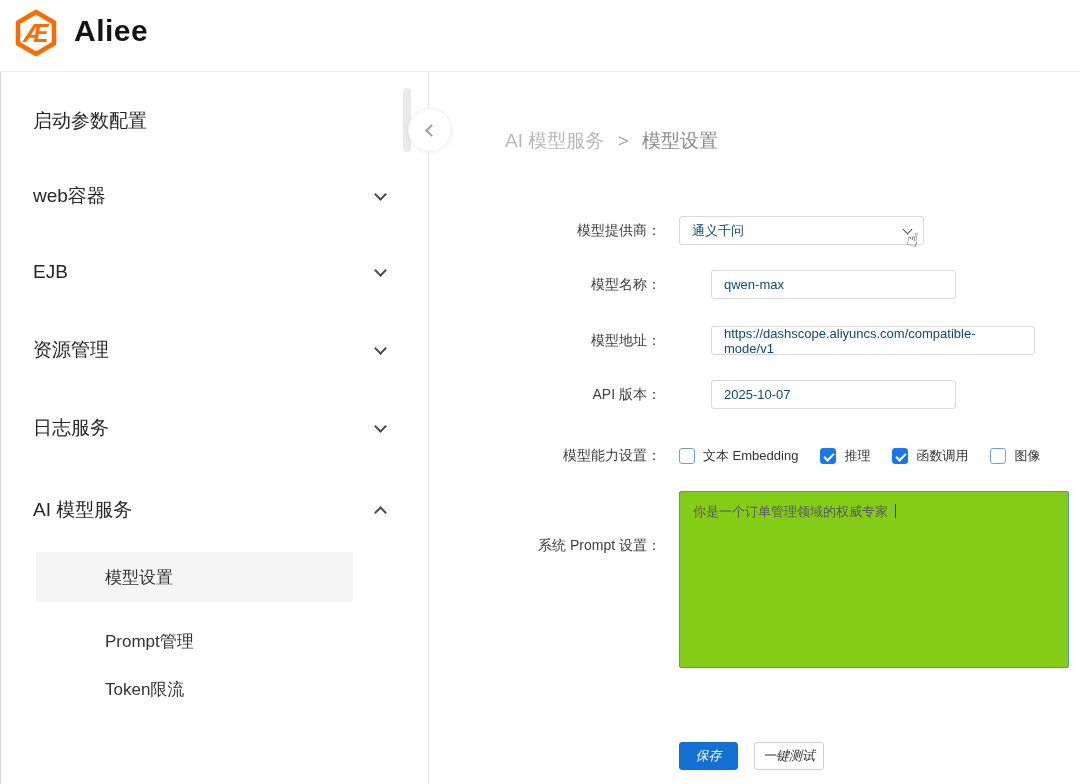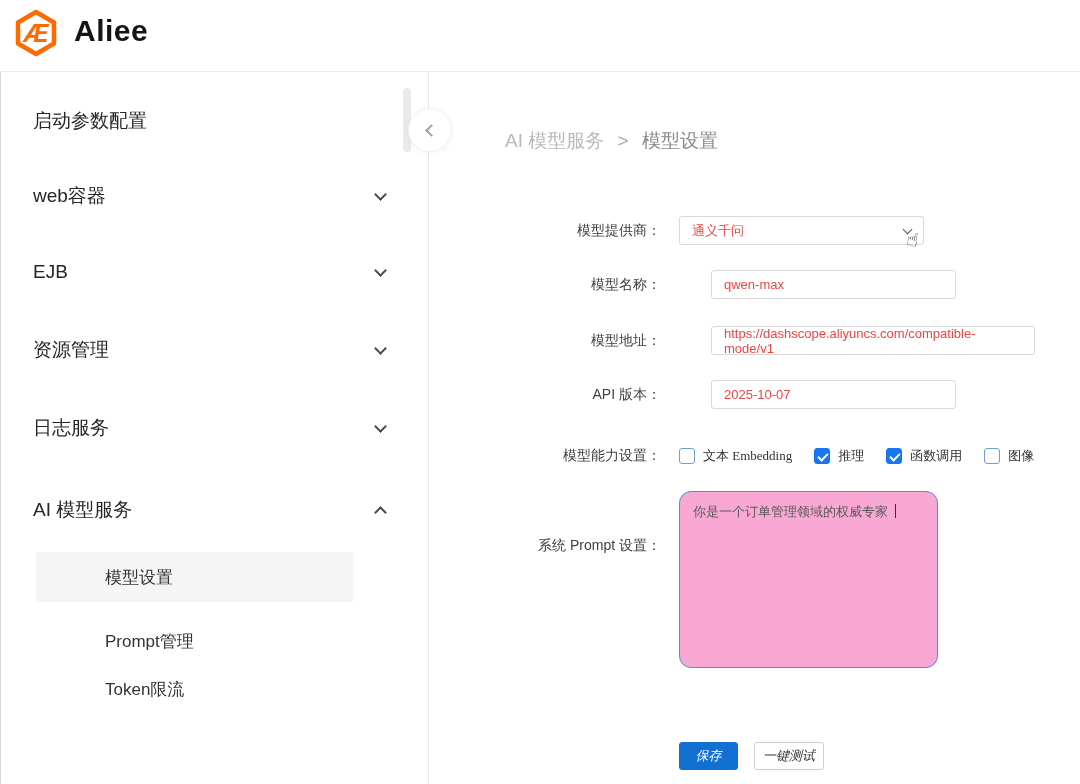--- a/index.html
+++ b/index.html
@@ -28,36 +28,36 @@
 
   
   .main { position:absolute; left:430px; top:72px; width:650px; height:712px; background:#fff; }
   .breadcrumb { position:absolute; left:75px; top:56px; font-size:19px; }
   .crumb-parent { color:#b9b9b9; }
   .crumb-sep { color:#a6a6a6; padding:0 8px; }
   .crumb-current { color:#8a8a8a; }
 
   .form-row { position:absolute; left:0; display:flex; align-items:center; }
   .f-label { flex:0 0 231px; text-align:right; font-size:14px; color:#404040; margin-right:18px; white-space:nowrap; }
-  .ctl { border:1px solid #d9d9d9; border-radius:3px; background:#fff; font-size:13px; color:#ef4444; display:flex; align-items:center; padding:0 12px; }
+  .ctl { border:1px solid #d9d9d9; border-radius:3px; background:#fff; font-size:13px; color:#0c4a6e; display:flex; align-items:center; padding:0 12px; }
   .select-box { width:245px; height:29px; justify-content:space-between; cursor:pointer; }
   .select-caret { width:7px; height:7px; border-right:1.7px solid #555; border-bottom:1.7px solid #555; transform:rotate(45deg); margin-top:-3px; }
   .input-box { height:29px; cursor:text;margin-left:32px; }
   .w-std { width:245px; } .w-url { width:324px; }
   .hand-cursor { position:absolute; left:477px; top:156px; font-size:19px; color:#1a1a1a; z-index:6; transform:rotate(10deg); font-family:"DejaVu Sans",sans-serif; }
 
   .cap-group { display:flex; align-items:center; margin-right:22px; cursor:pointer; }
   .cbx { position:relative; width:16px; height:16px; border:1.5px solid #6f9fd8; border-radius:3px; background:#fff; margin-right:8px; }
   .cbx.checked { background:#1677f0; border-color:#1677f0; }
   .cbx.checked::after { content:""; position:absolute; left:4.5px; top:1.5px; width:4px; height:8px; border-right:2px solid #fff; border-bottom:2px solid #fff; transform:rotate(45deg); }
-  .cap-label { font-size:13px; color:#333;font-family:Liberation Serif, serif; }
+  .cap-label { font-size:13px; color:#333; }
 
   .prompt-row { align-items:flex-start; }
   .prompt-row .f-label { padding-top:46px; }
-  .textarea-box { width:259px; height:177px; border:1px solid #4c8fe2; border-radius:12px; background:#f9a8d4; padding:11px 13px; font-size:13px; color:#595959; line-height:18px; cursor:text; }
+  .textarea-box { width:390px; height:177px; border:1px solid #4c8fe2; border-radius:2px; background:#84cc16; padding:11px 13px; font-size:13px; color:#595959; line-height:18px; cursor:text; }
   .caret { display:inline-block; width:1px; height:14px; background:#333; margin-left:7px; vertical-align:-2px; }
 
   .btn-row { position:absolute; left:249px; top:670px; display:flex;font-style:italic; }
   .btn { height:28px; border-radius:3px; font-size:13px; display:flex; align-items:center; justify-content:center; cursor:pointer; }
   .btn-primary { width:59px; background:#1270d3; color:#fff; border:1px solid #1270d3; margin-right:16px; }
   .btn-default { width:70px; background:#fff; color:#333; border:1px solid #cfcfcf; }
 </style>
 </head>
 <body>
 

